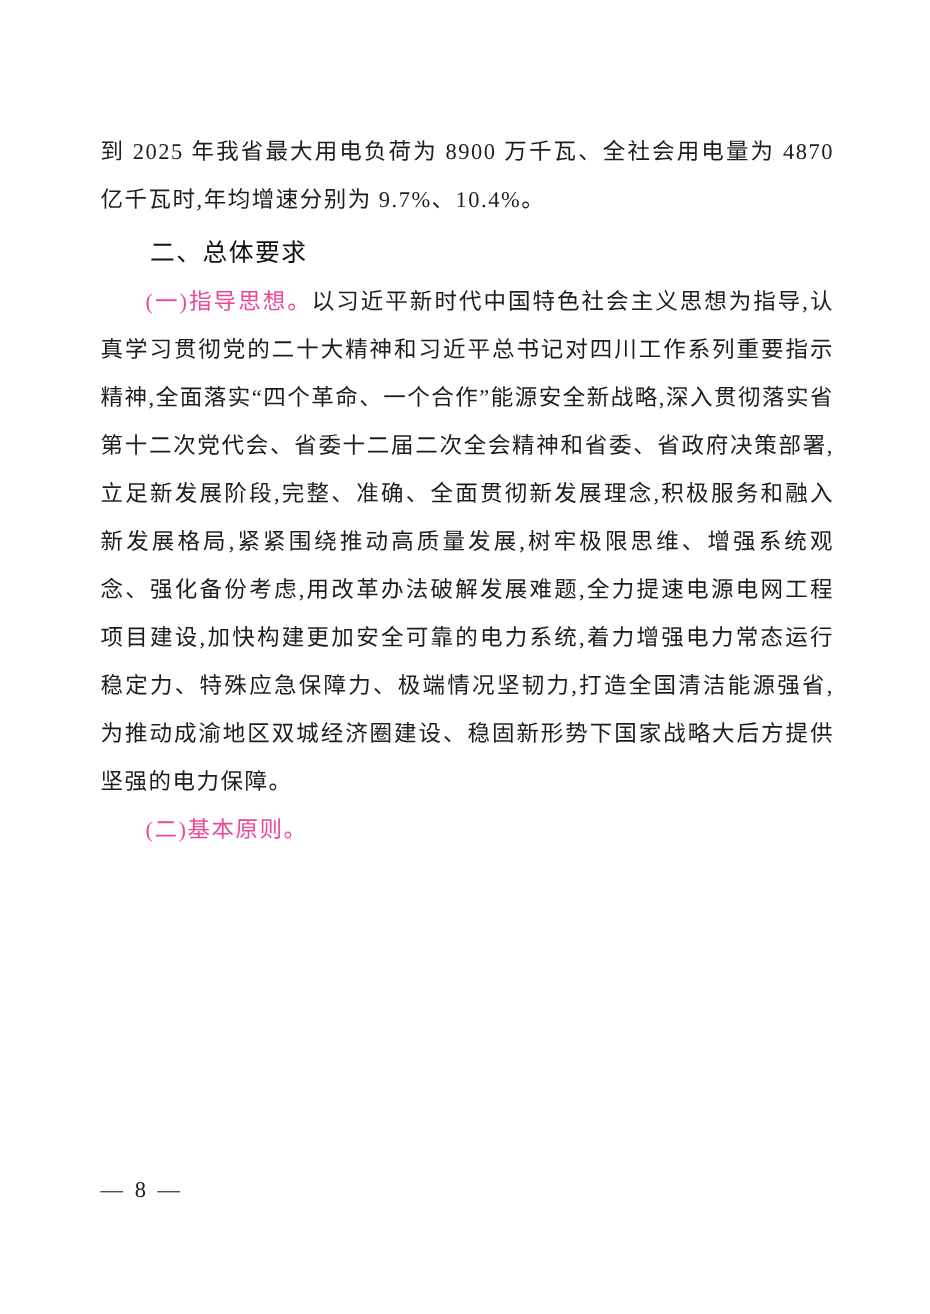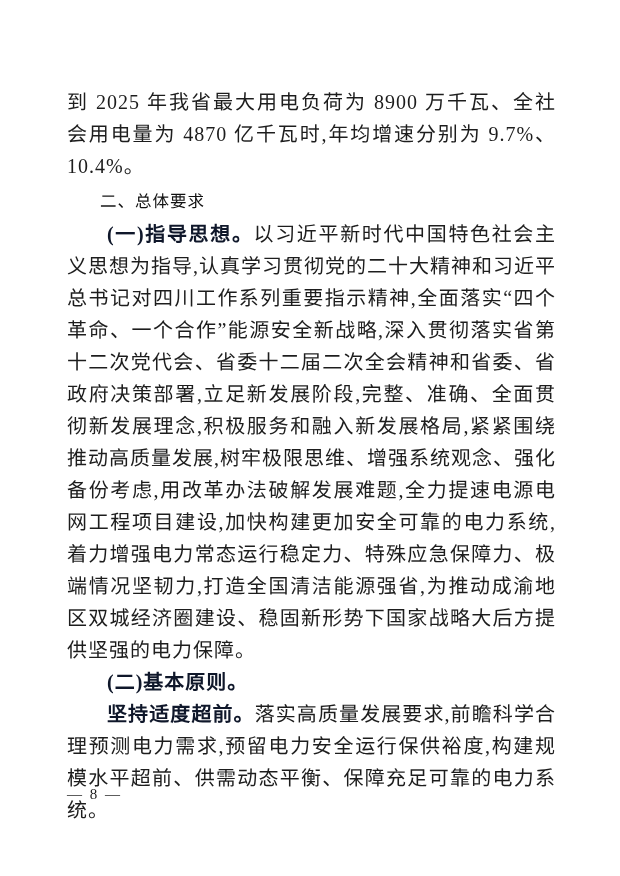--- a/index.html
+++ b/index.html
@@ -21,21 +21,21 @@
   }
   .content {
     position: absolute;
     left: 67px;
     top: 86px;
     width: 489px;
   }
   .para {
     margin: 0;
     font-family: "Liberation Serif", "DejaVu Serif", serif;
-    font-size: 20px;
+    font-size: 15px;
     line-height: 32px;
     letter-spacing: 1px;
     color: #1d1d1d;
     text-align: justify;
     text-indent: 2em;
   }
   .para.continuation {
     text-indent: 0;
   }
   .heading {
@@ -43,22 +43,21 @@
     font-family: "Liberation Sans", "DejaVu Sans", sans-serif;
     font-weight: 400;
     font-size: 16.5px;
     line-height: 32px;
     letter-spacing: 1px;
     color: #111111;
     text-indent: 2em;
   }
   .lead {
     
-    color: #0f172a;
-    font-weight: bold;
+    color: #ec4899;
   }
   .page-number {
     position: absolute;
     left: 67px;
     top: 783px;
     font-family: "Liberation Serif", "DejaVu Serif", serif;
     font-size: 15px;
     line-height: 22px;
     letter-spacing: 2px;
     color: #1d1d1d;
@@ -71,19 +70,18 @@
   <div class="content">
 
     <p class="para continuation"><span>到 2025 年我省最大用电负荷为 8900 万千瓦、全社会用电量为 4870 亿千瓦时,年均增速分别为 9.7%、10.4%。</span></p>
 
     <h2 class="heading"><span>二、总体要求</span></h2>
 
     <p class="para"><span class="lead">(一)指导思想。</span><span>以习近平新时代中国特色社会主义思想为指导,认真学习贯彻党的二十大精神和习近平总书记对四川工作系列重要指示精神,全面落实“四个革命、一个合作”能源安全新战略,深入贯彻落实省第十二次党代会、省委十二届二次全会精神和省委、省政府决策部署,立足新发展阶段,完整、准确、全面贯彻新发展理念,积极服务和融入新发展格局,紧紧围绕推动高质量发展,树牢极限思维、增强系统观念、强化备份考虑,用改革办法破解发展难题,全力提速电源电网工程项目建设,加快构建更加安全可靠的电力系统,着力增强电力常态运行稳定力、特殊应急保障力、极端情况坚韧力,打造全国清洁能源强省,为推动成渝地区双城经济圈建设、稳固新形势下国家战略大后方提供坚强的电力保障。</span></p>
 
     <p class="para"><span class="lead">(二)基本原则。</span></p>
 
-    <p class="para"><span class="lead">坚持适度超前。</span><span>落实高质量发展要求,前瞻科学合理预测电力需求,预留电力安全运行保供裕度,构建规模水平超前、供需动态平衡、保障充足可靠的电力系统。</span></p>
 
 
   </div>
 
   <div class="page-number">— 8 —</div>
 </div>
 
 </body></html>

